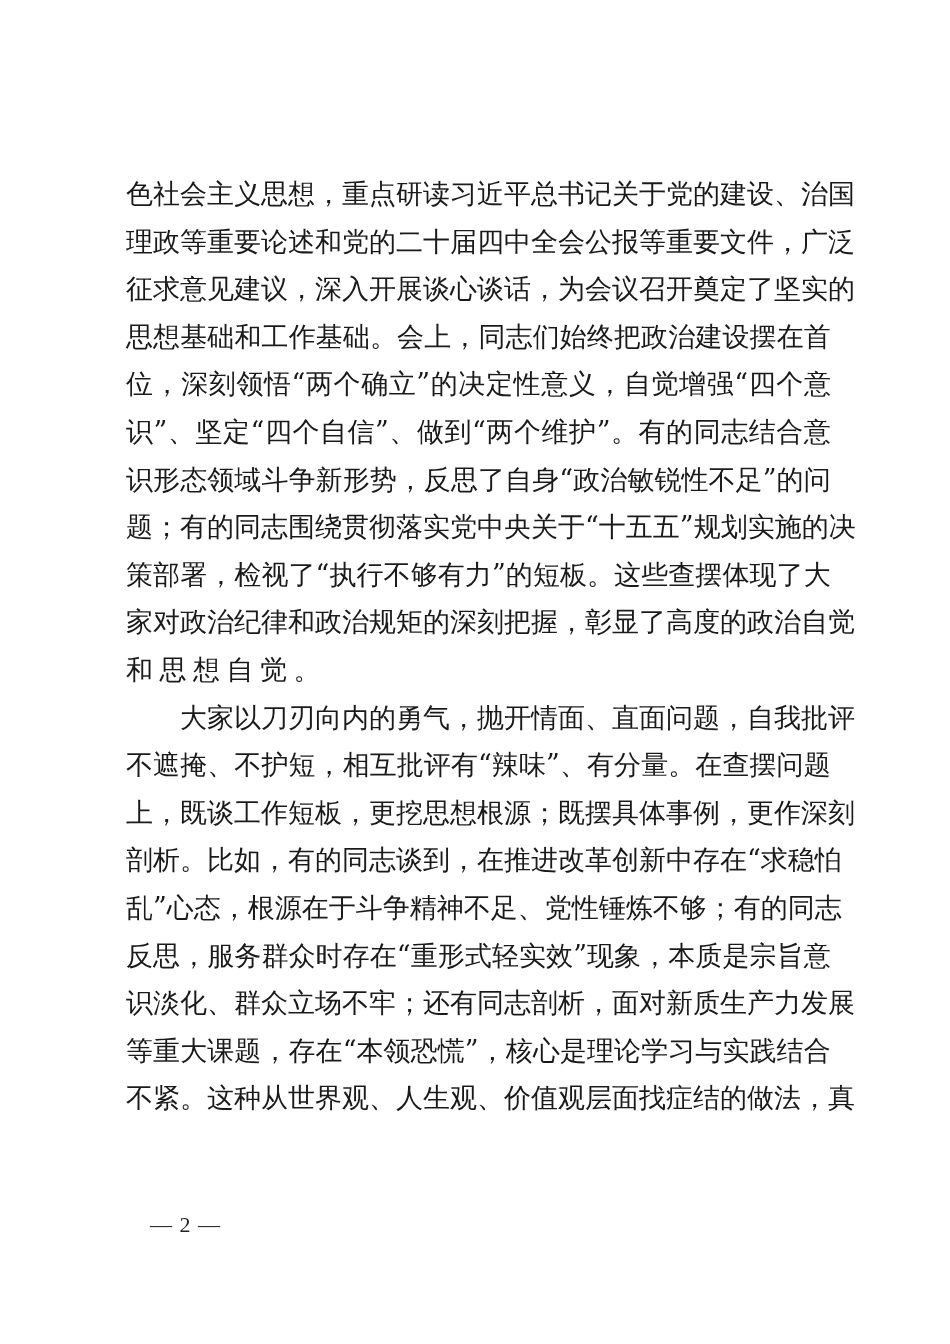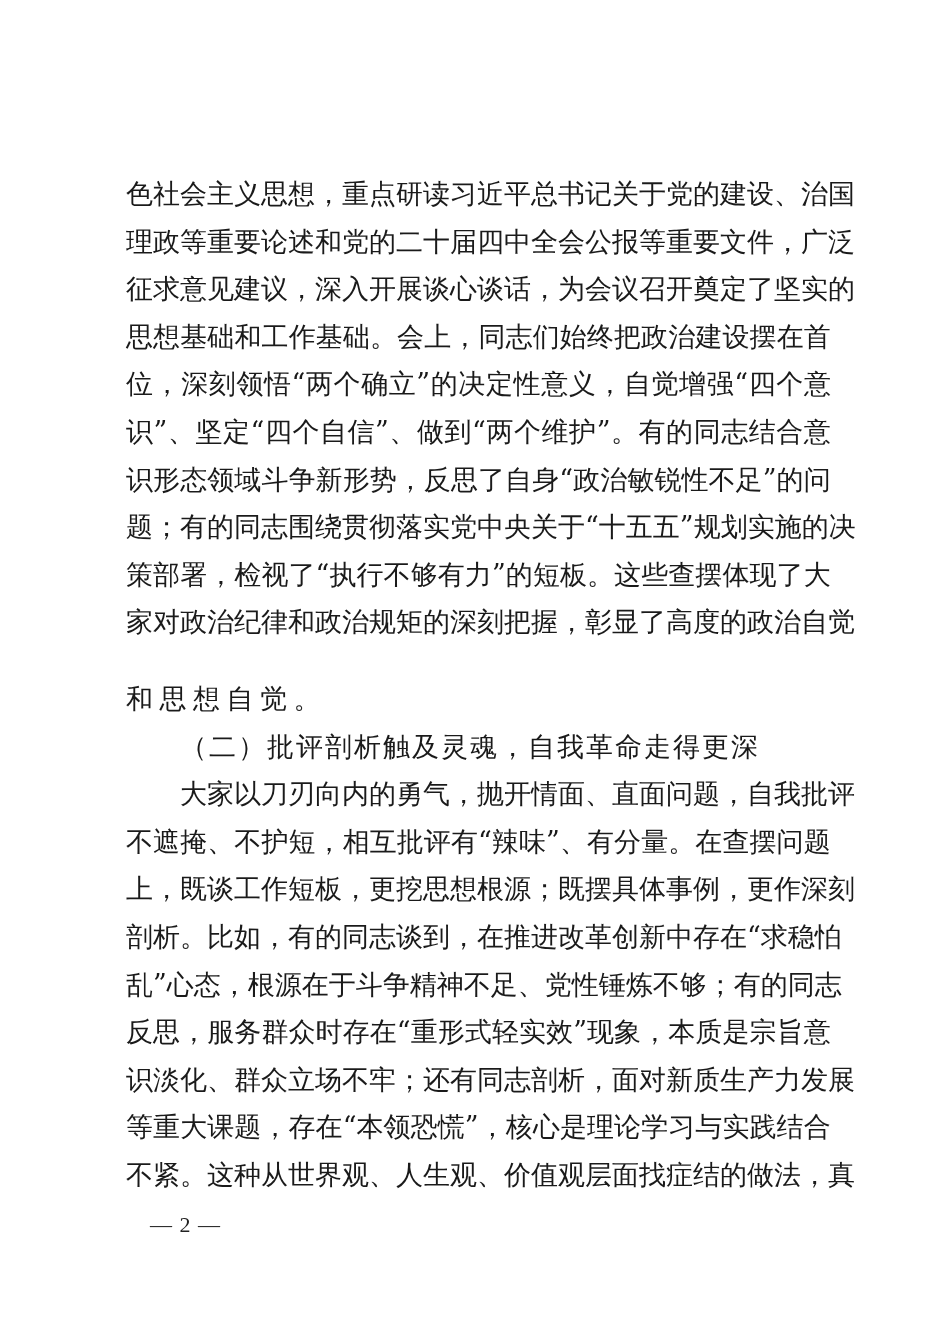--- a/index.html
+++ b/index.html
@@ -35,21 +35,20 @@
       line-height: 47.6px;
       font-size: 27px;
       white-space: nowrap;
       display: flex;
       justify-content: space-between;
       width: 705px;
     }
     .line.last {
       justify-content: flex-start;
       letter-spacing: 6.5px;
-      margin-top: 29px;
     }
     .line.heading {
       justify-content: flex-start;
       padding-left: 54px;
       width: auto;
       letter-spacing: 2px;
       font-weight: normal;
     }
     .line.indent {
       padding-left: 54px;
@@ -358,21 +357,20 @@
         <span class="ch">了</span>
         <span class="ch">高</span>
         <span class="ch">度</span>
         <span class="ch">的</span>
         <span class="ch">政</span>
         <span class="ch">治</span>
         <span class="ch">自</span>
         <span class="ch">觉</span>
       </div>
       <div class="line last">和思想自觉。</div>
-      <div class="line heading">（二）批评剖析触及灵魂，自我革命走得更深</div>
       <div class="line indent">
         <span class="ch">大</span>
         <span class="ch">家</span>
         <span class="ch">以</span>
         <span class="ch">刀</span>
         <span class="ch">刃</span>
         <span class="ch">向</span>
         <span class="ch">内</span>
         <span class="ch">的</span>
         <span class="ch">勇</span>

